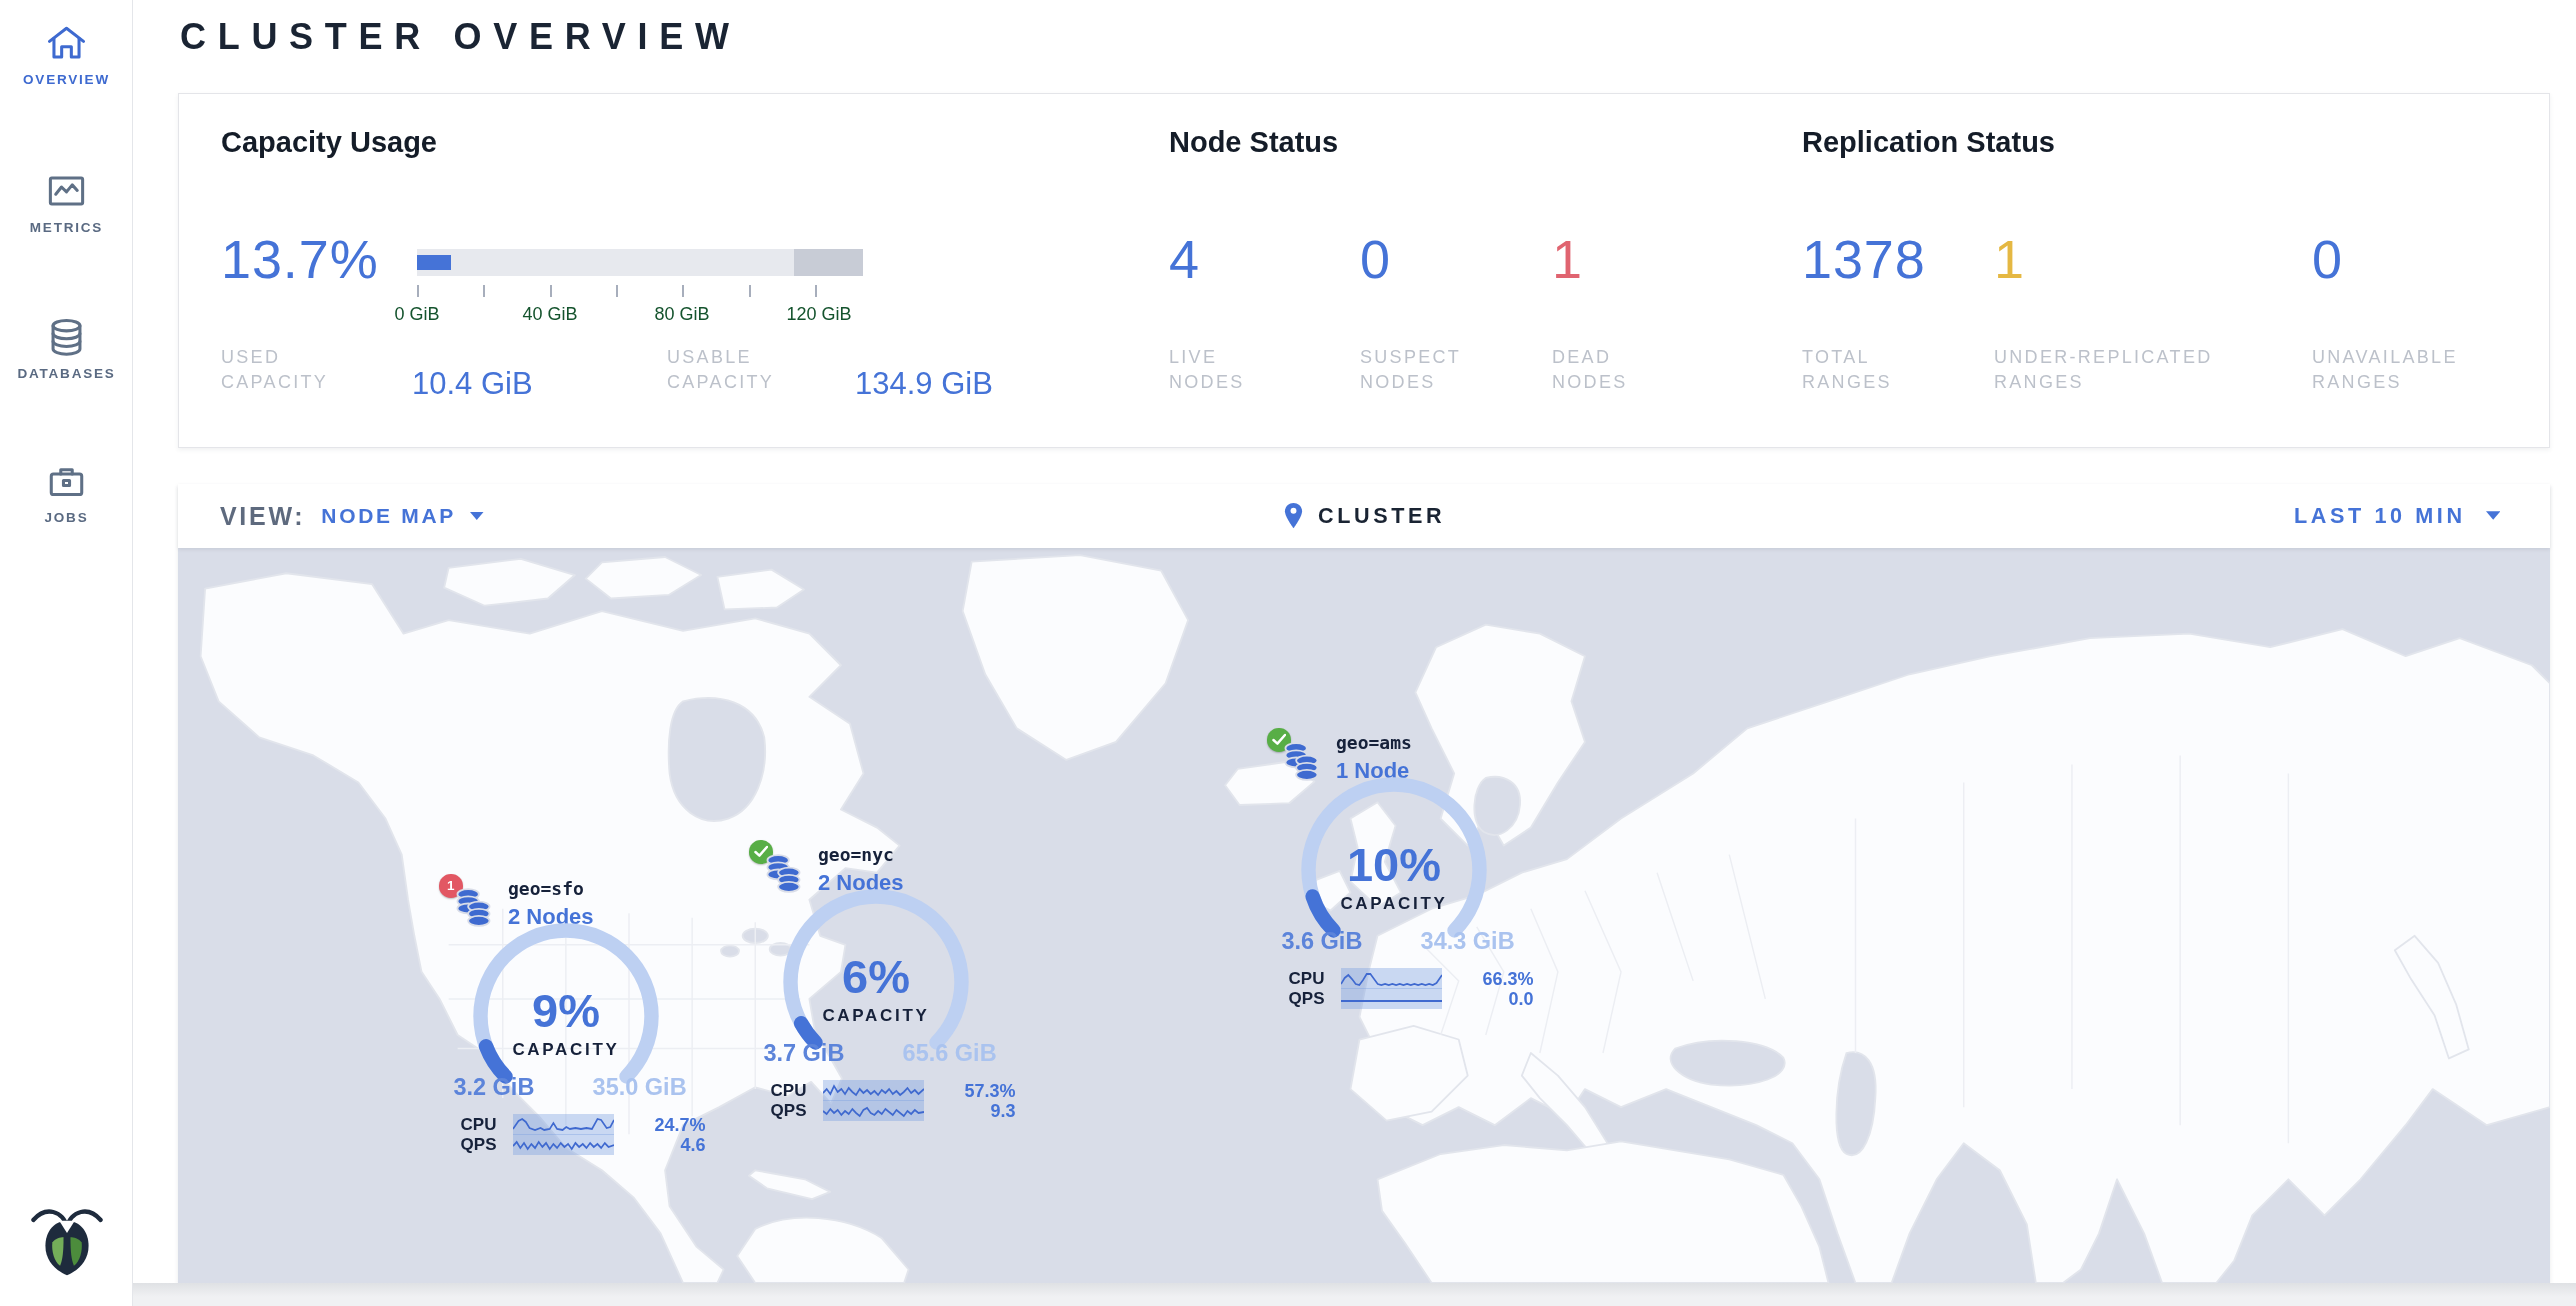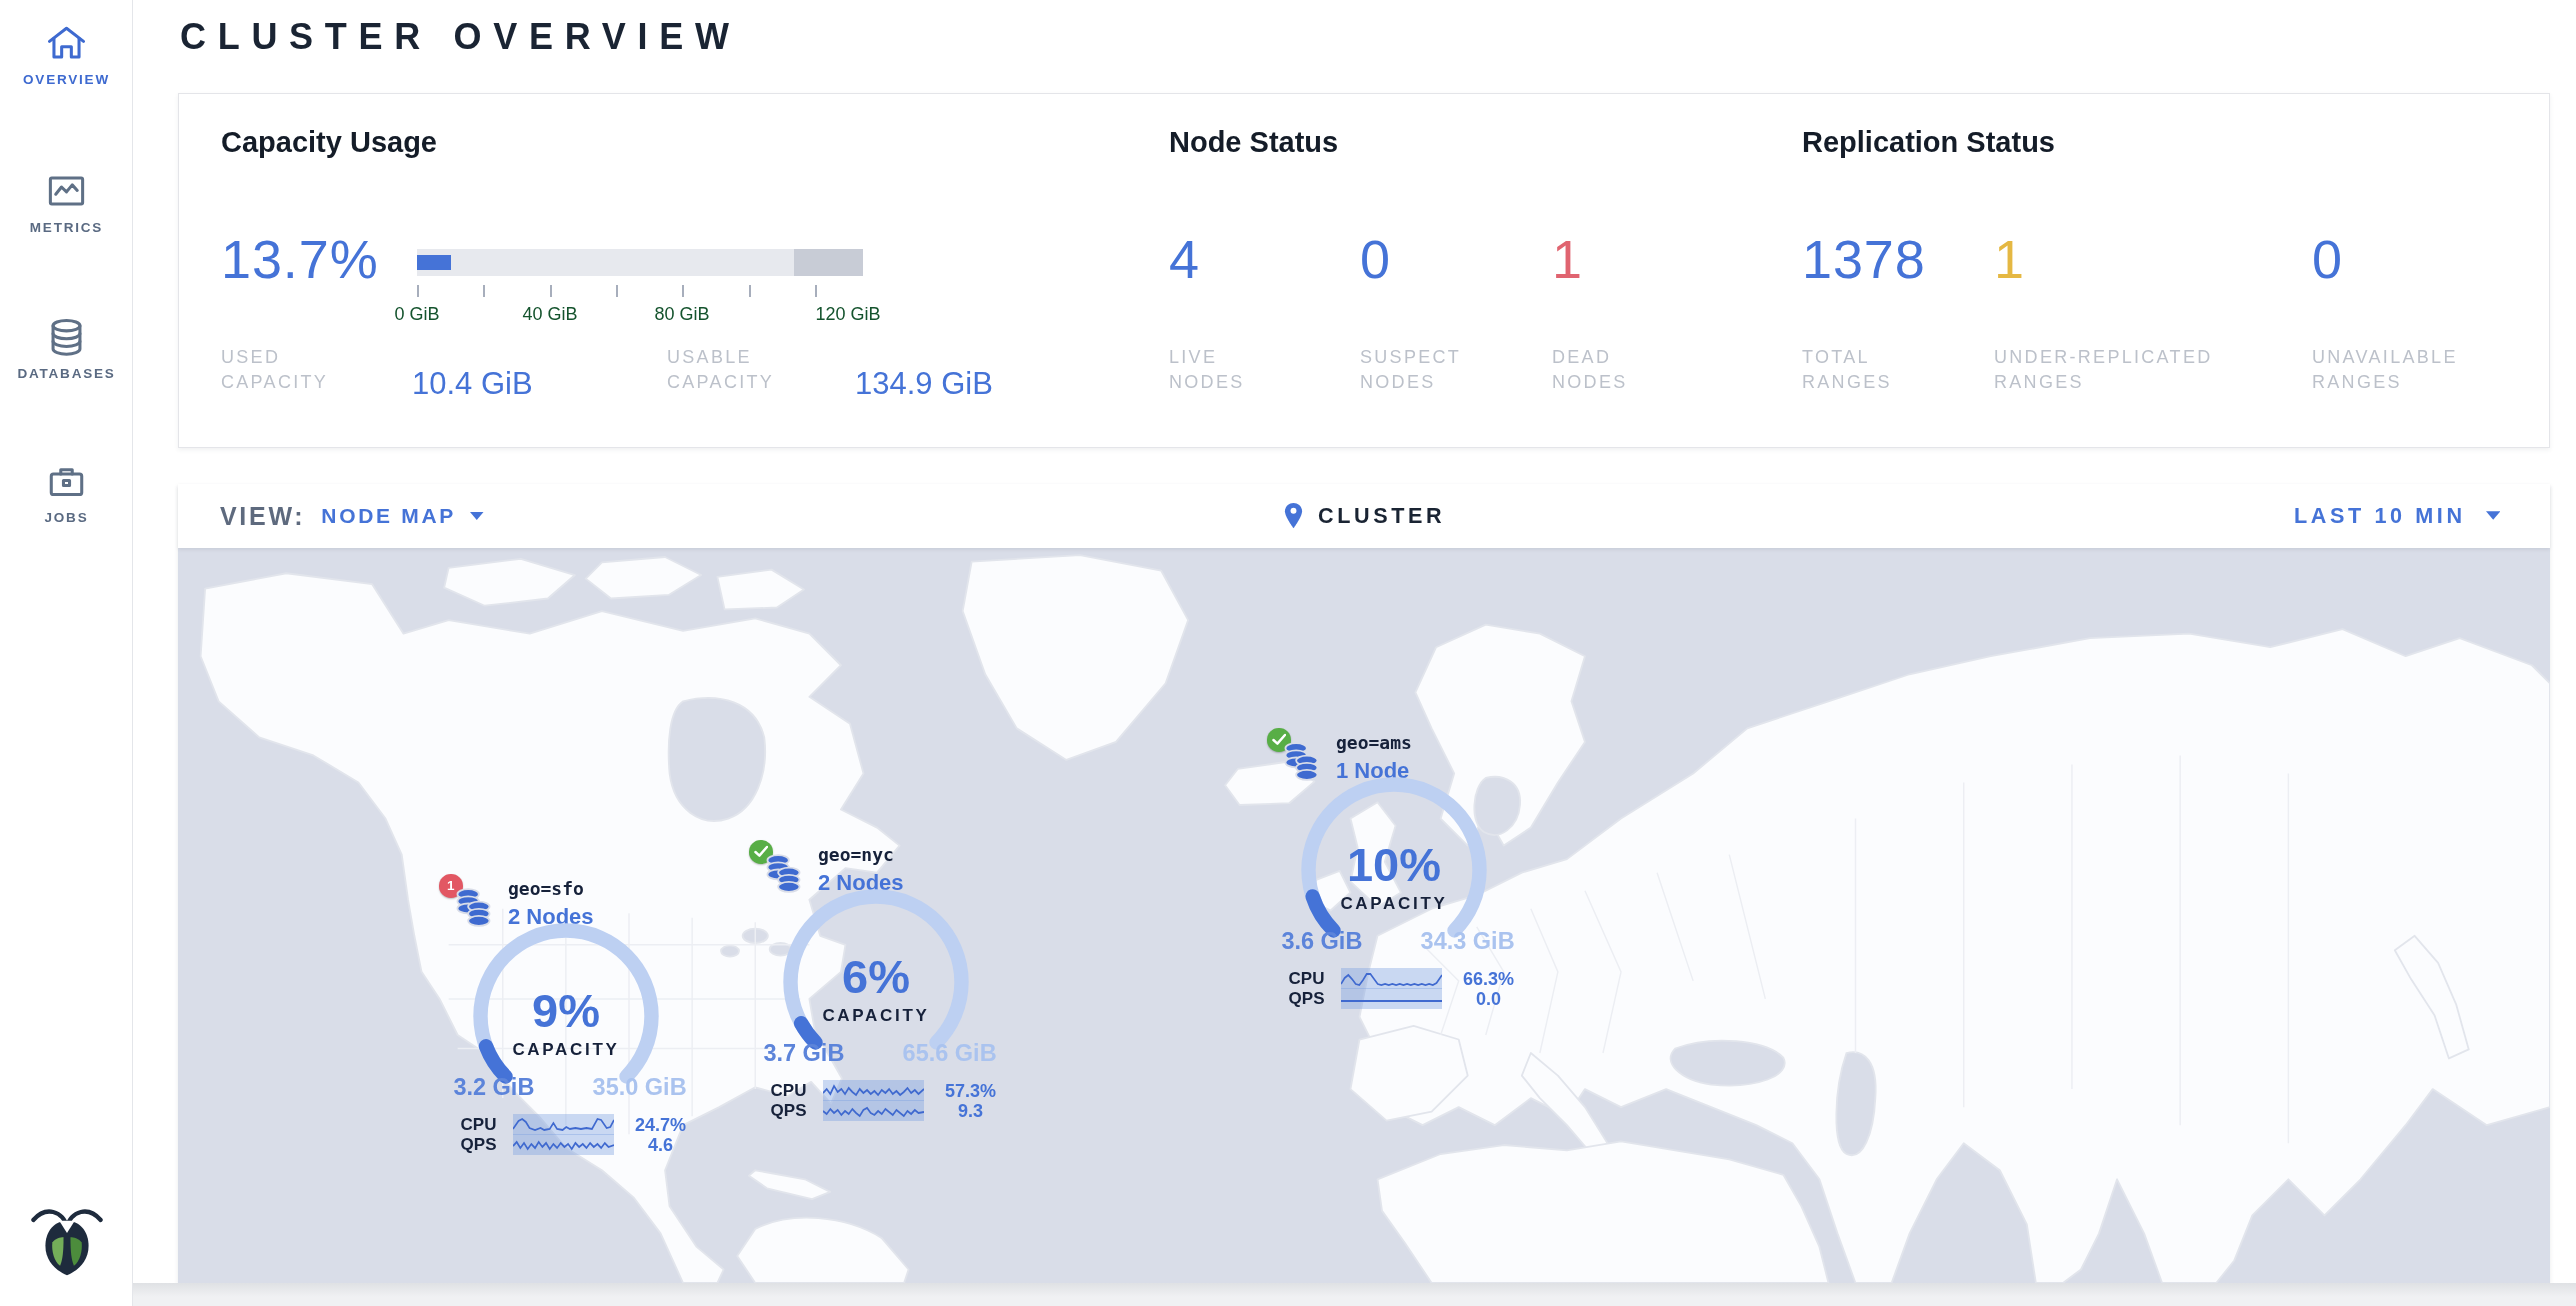--- a/index.html
+++ b/index.html
@@ -75,21 +75,21 @@
   .gauge-pct { position:absolute; left:28px; top:110px; width:198px; text-align:center;
                font-size:47px; font-weight:600; color:#4573d7; line-height:54px; }
   .gauge-cap { position:absolute; left:28px; top:166px; width:198px; text-align:center;
                font-size:17px; font-weight:700; letter-spacing:2.7px; color:#16213a; }
   .val-used { position:absolute; left:14.4px; top:200px; font-size:23.5px; font-weight:600; color:#5c84da; }
   .val-usable { position:absolute; right:14.4px; top:200px; font-size:23.5px; font-weight:600; color:#aac3ef; }
   .mrow { position:absolute; left:21.6px; width:225px; height:21.6px; }
   .mrow .mlabel { position:absolute; left:0; top:0.9px; font-size:17px; font-weight:700; color:#16213a; }
   .mrow .spark { position:absolute; left:52px; top:0; width:101px; height:21px;
                  background:rgba(122,157,224,.38); }
-  .mrow .mval { position:absolute; right:-20px; top:0.9px; width:90px; text-align:center;
+  .mrow .mval { position:absolute; right:-20px; top:0.9px; width:90px; text-align:right;
                 font-size:18px; font-weight:700; color:#4573d7; }
   .row-cpu { top:224px;margin-top:16px; } .row-qps { top:260px; }
 
   .bottom-strip { position:absolute; left:133px; top:1283px; width:2443px; height:22.5px;
                   background:linear-gradient(#dfe1e4,#f0f1f3 60%); }
 </style>
 </head>
 <body>
 
 <div class="sidebar">
@@ -163,21 +163,21 @@
   <div class="cap-tick" style="left:238px;"></div>
   <div class="cap-tick" style="left:304px;"></div>
   <div class="cap-tick" style="left:371px;"></div>
   <div class="cap-tick" style="left:437px;"></div>
   <div class="cap-tick" style="left:503px;"></div>
   <div class="cap-tick" style="left:570px;"></div>
   <div class="cap-tick" style="left:636px;"></div>
   <div class="tick-label" style="left:238px;">0 GiB</div>
   <div class="tick-label" style="left:371px;">40 GiB</div>
   <div class="tick-label" style="left:503px;">80 GiB</div>
-  <div class="tick-label" style="left:669px;">120 GiB</div>
+  <div class="tick-label" style="left:640px;">120 GiB</div>
 
   <div class="stat-label" style="left:42px; width:167px;">USED CAPACITY</div>
   <div class="stat-value" style="left:233px;">10.4 GiB</div>
   <div class="stat-label" style="left:488px; width:180px;">USABLE CAPACITY</div>
   <div class="stat-value" style="left:676px;">134.9 GiB</div>
 
   <div class="sec-title" style="left:990px;">Node Status</div>
   <div class="bignum" style="left:990px;">4</div>
   <div class="bignum" style="left:1181px;">0</div>
   <div class="bignum red" style="left:1373px;">1</div>

